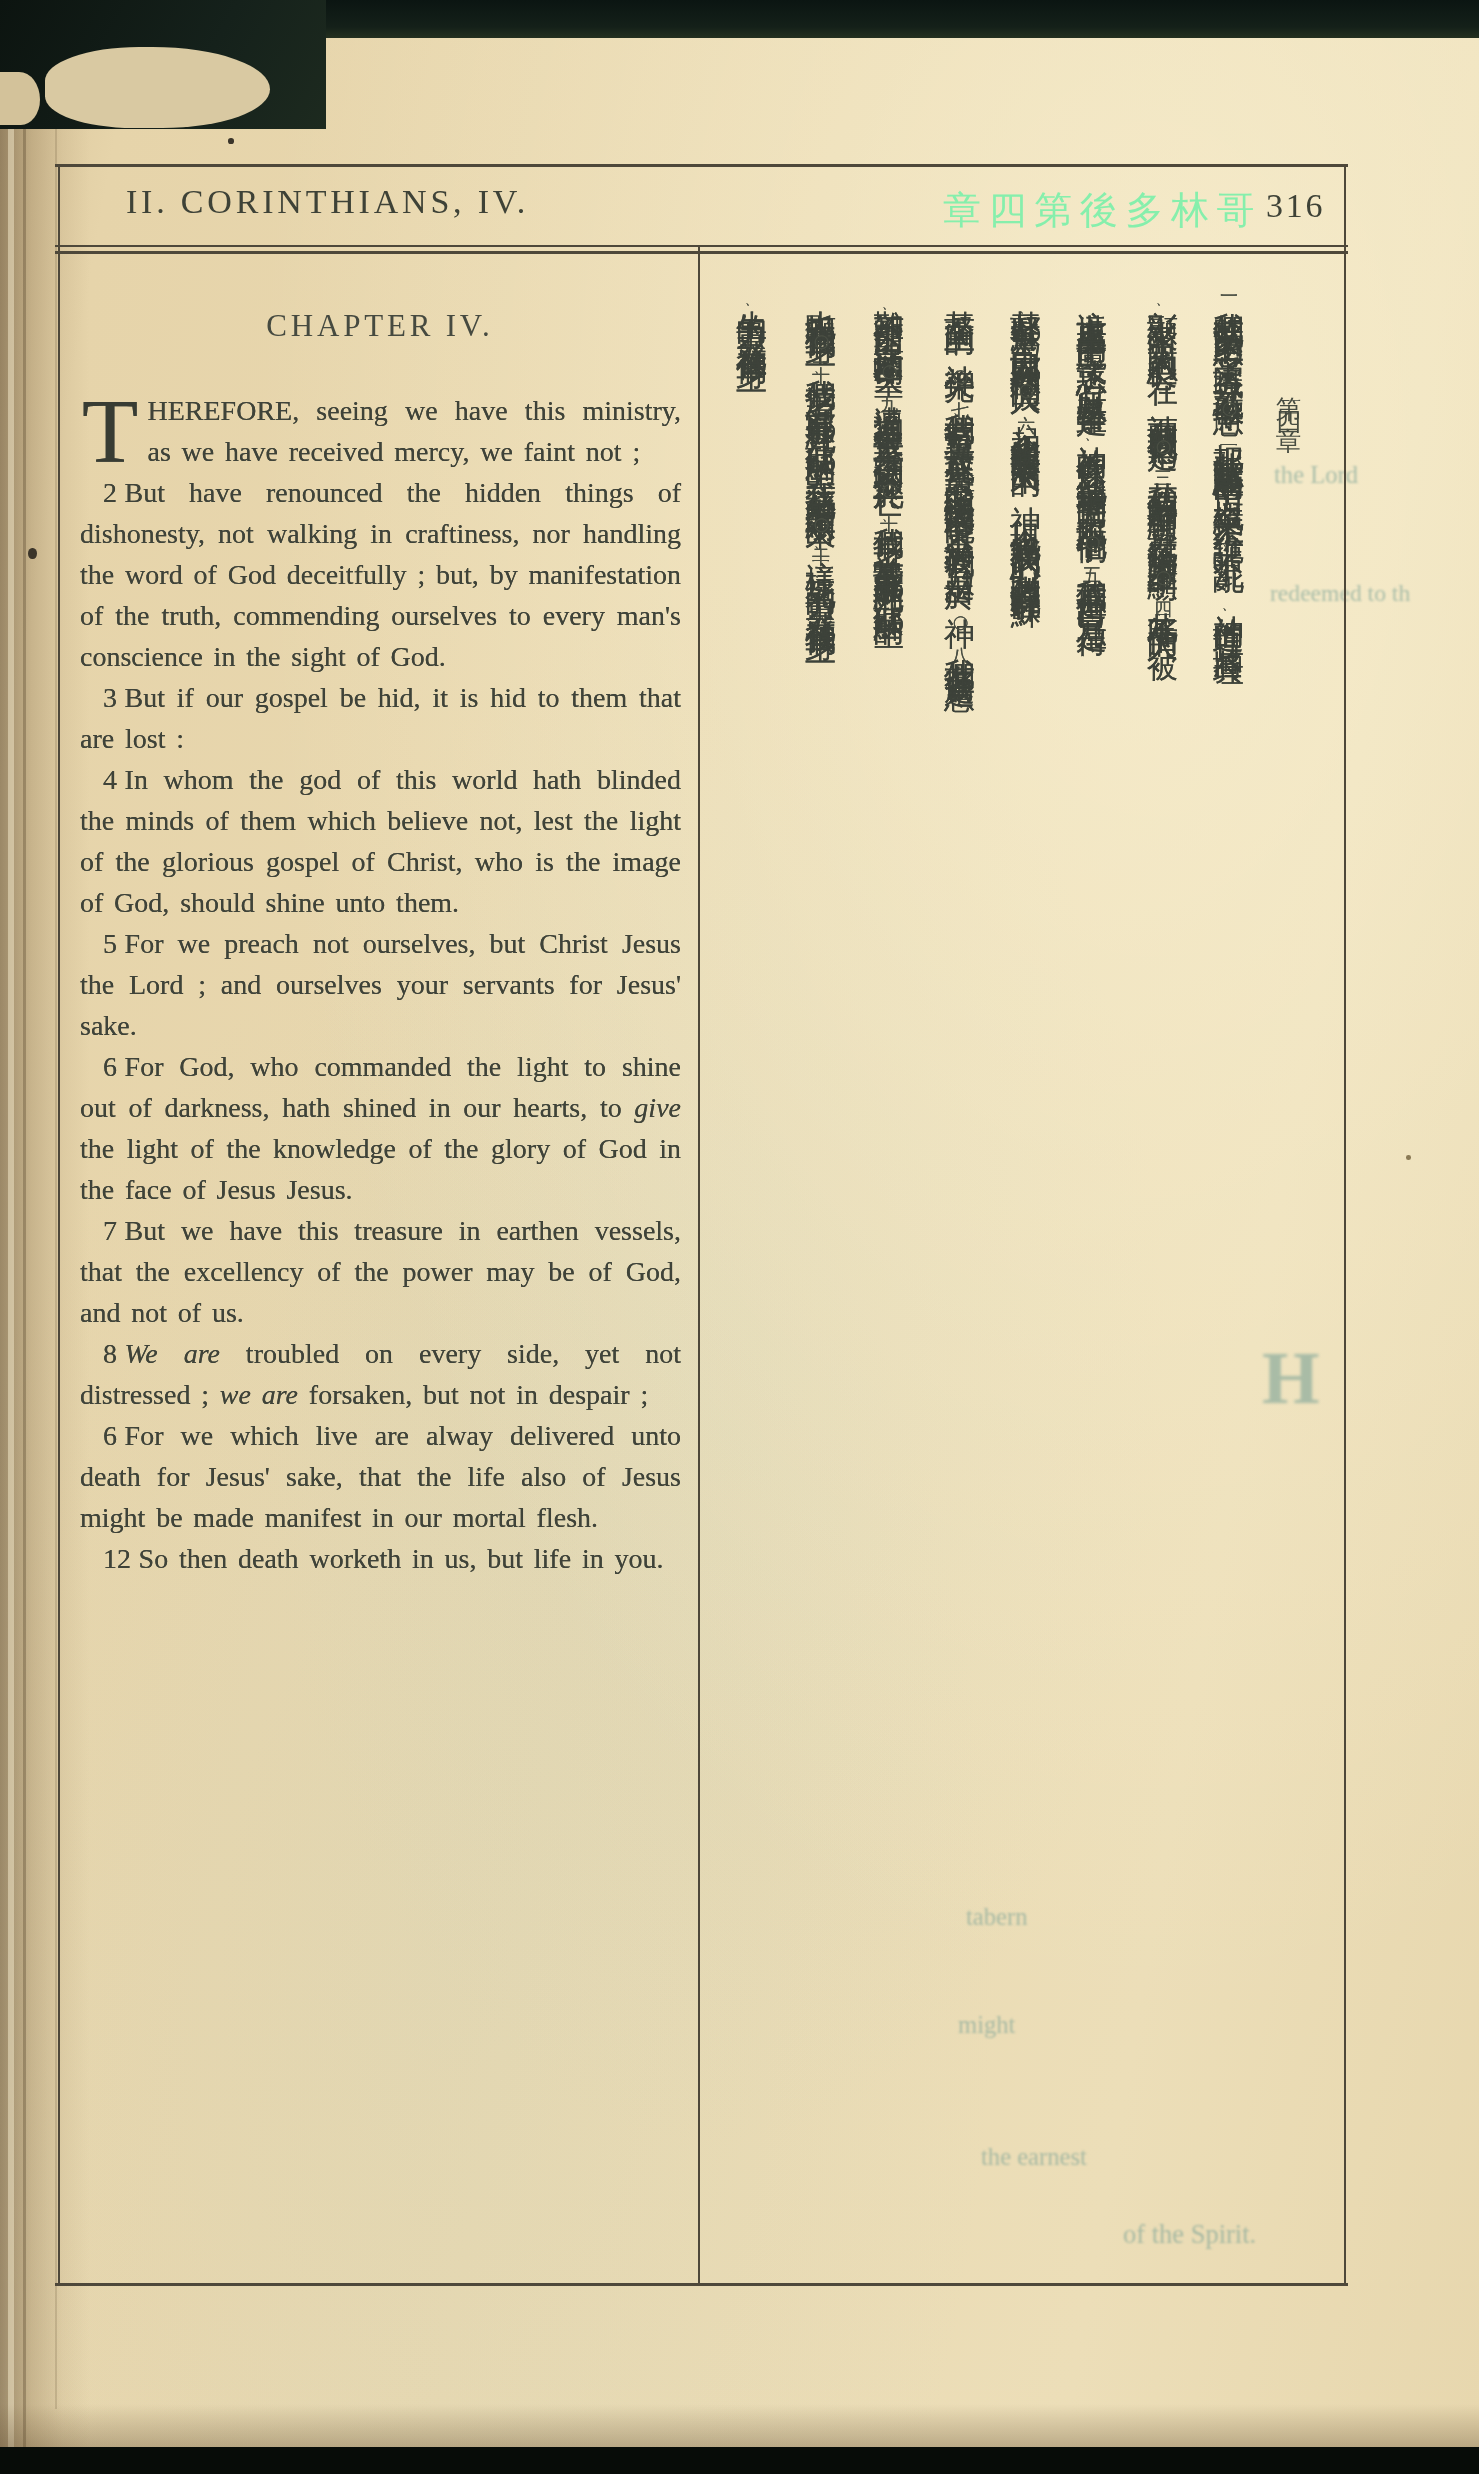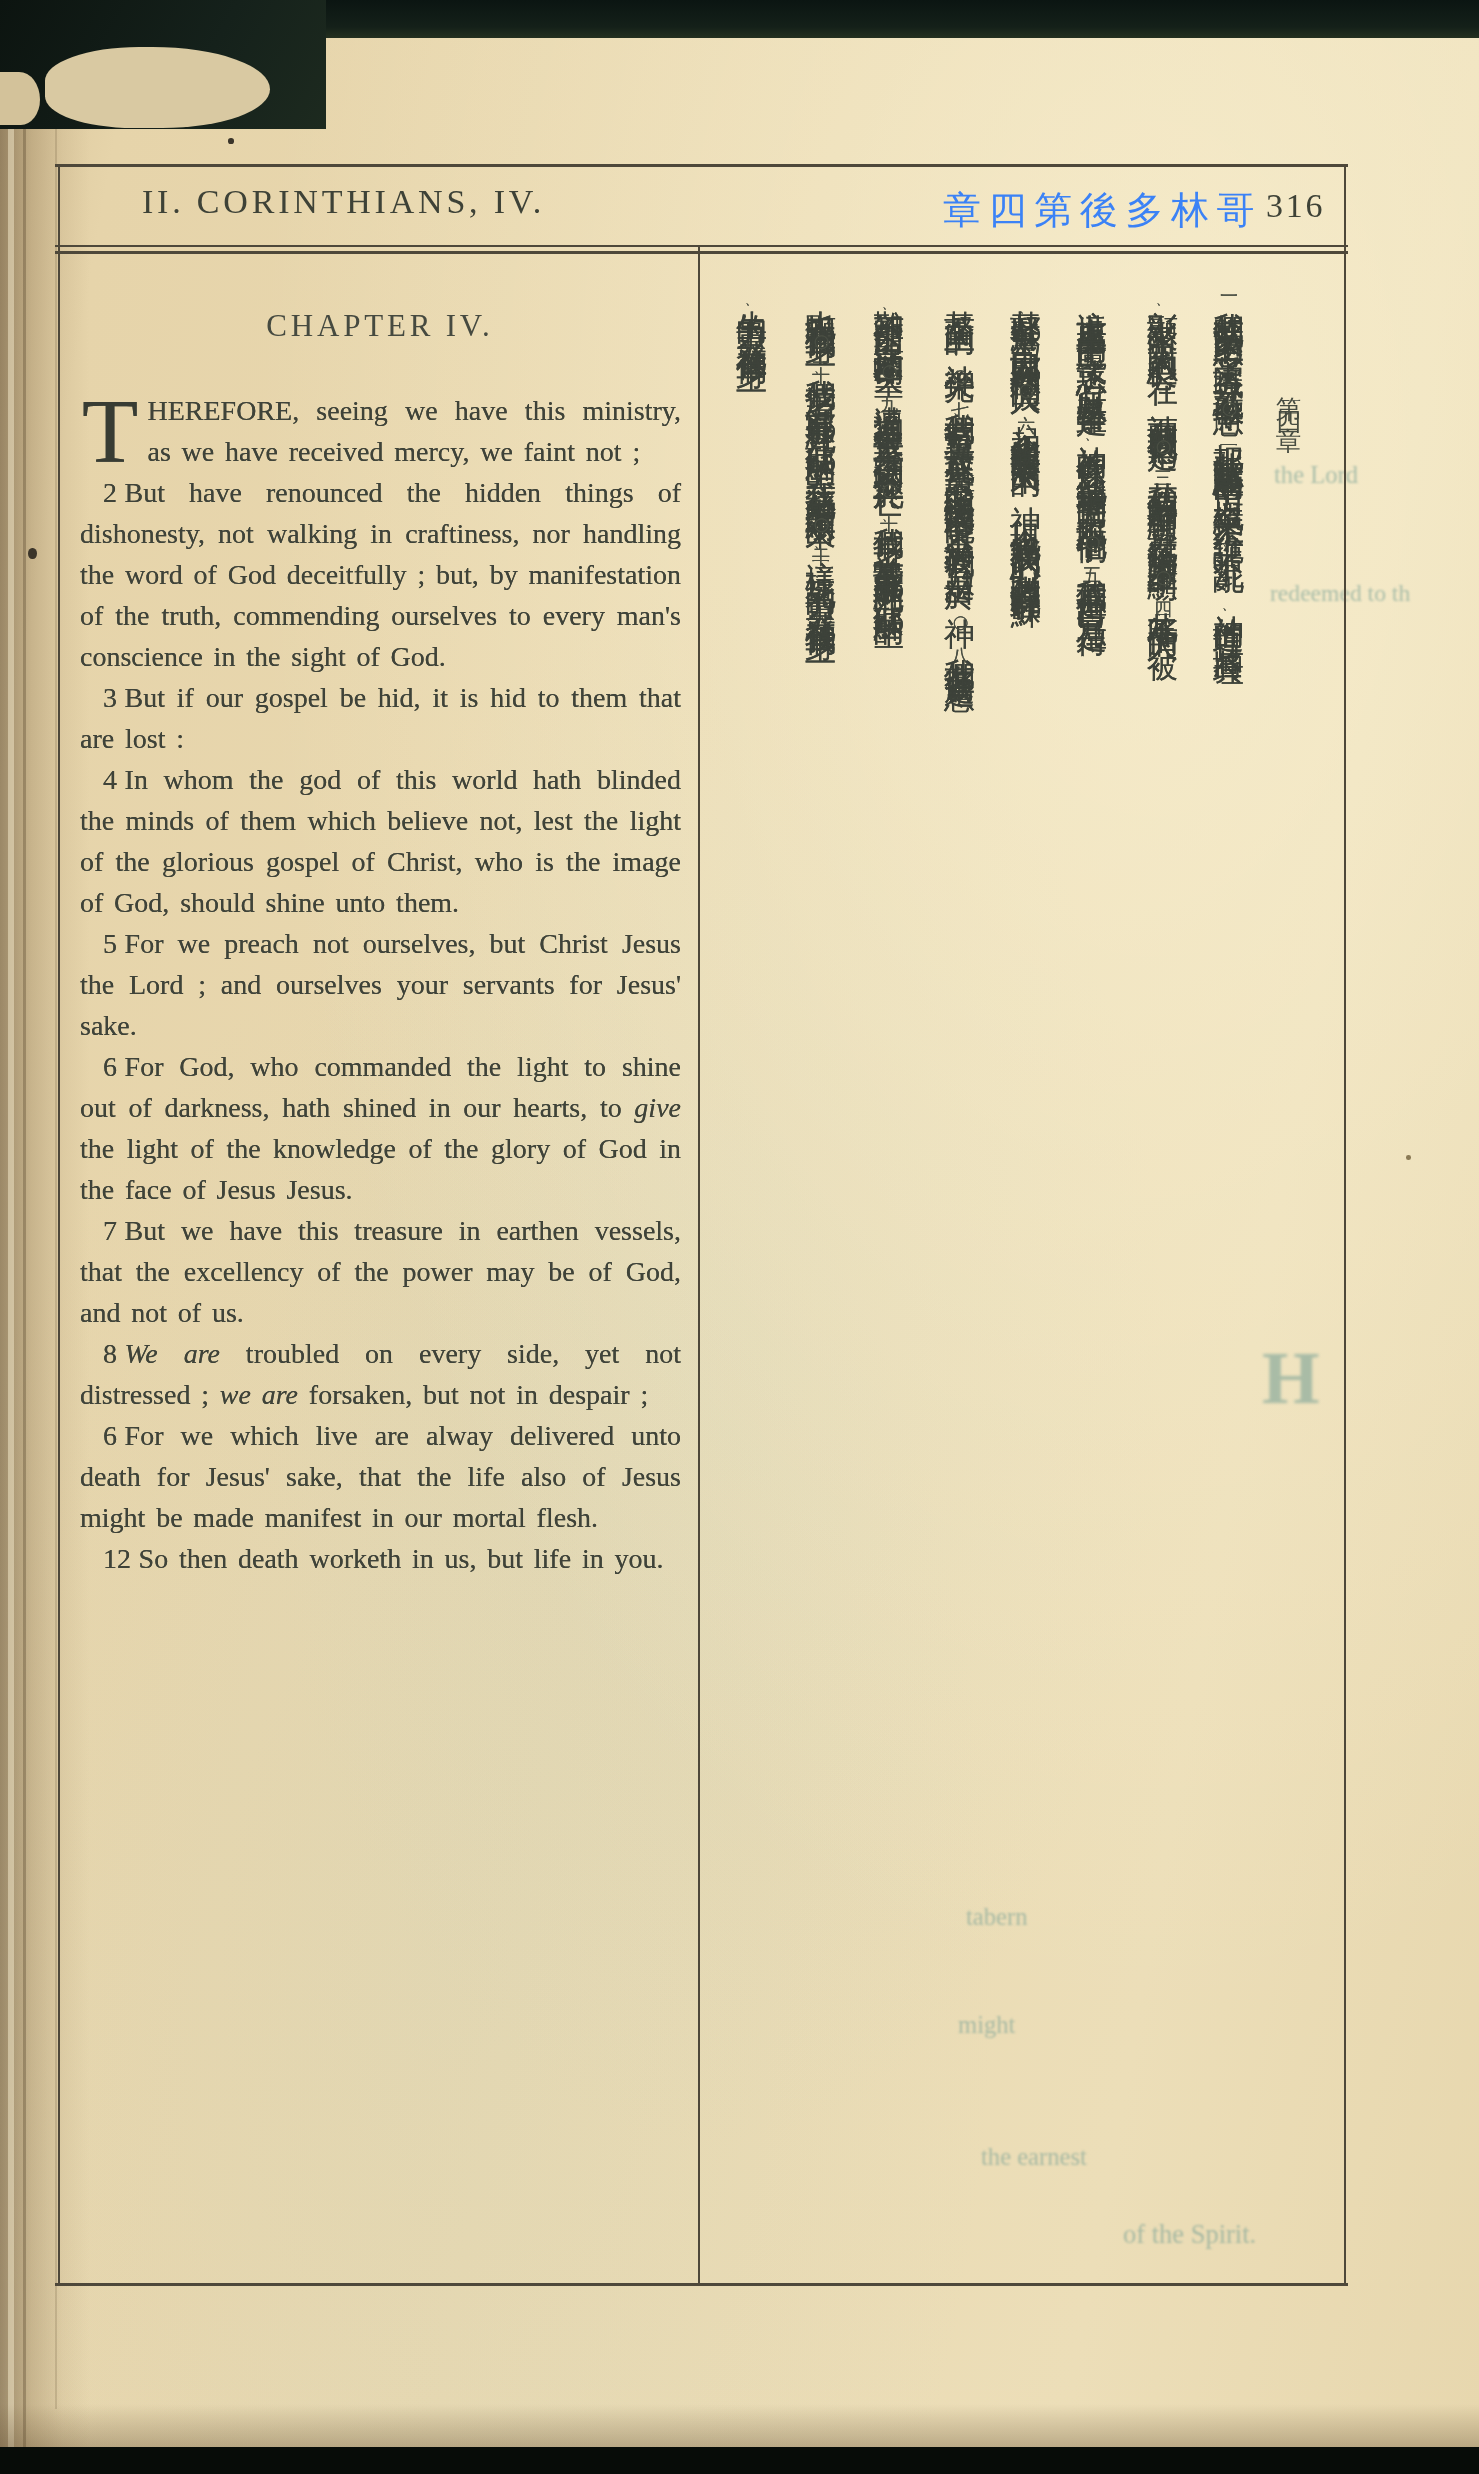--- a/index.html
+++ b/index.html
@@ -33,23 +33,23 @@
   .rule-top{left:55px;top:164px;width:1293px;height:2.8px;}
   .rule-head-a{left:55px;top:245px;width:1293px;height:1.9px;}
   .rule-head-b{left:55px;top:251px;width:1293px;height:2.8px;}
   .rule-bottom{left:55px;top:2283px;width:1293px;height:2.8px;}
   .border-left{left:58px;top:164px;width:1.9px;height:2121px;}
   .border-right{left:1344px;top:164px;width:1.9px;height:2121px;}
   .divider{left:698px;top:247px;width:1.9px;height:2039px;}
 
   
   .hdr-en{position:absolute;left:126px;top:183px;font-size:34px;letter-spacing:3.8px;
-    color:#3e4237;white-space:nowrap;margin-left:16px;}
+    color:#3e4237;white-space:nowrap;}
   .hdr-cn{position:absolute;left:943px;top:185px;font-size:38px;letter-spacing:7.6px;
-    color:#3b82f6;white-space:nowrap;font-family:"DejaVu Sans","Liberation Serif",serif;}
+    color:#86efac;white-space:nowrap;font-family:"DejaVu Sans","Liberation Serif",serif;}
   .hdr-num{position:absolute;left:1266px;top:187px;font-size:34px;letter-spacing:2.8px;color:#3e4237;}
 
   
   .chapter{position:absolute;left:80px;top:308px;width:600px;text-align:center;
     font-size:31px;letter-spacing:3.8px;color:#464a40;}
   .verses{position:absolute;left:80px;top:390px;width:601px;
     font-size:28px;line-height:41px;color:#3f4339;text-align:justify;word-spacing:3.8px;
     text-shadow:0 0 0.5px #4a4e43;}
   .verses p{margin:0;text-indent:23px;}
   .verses p.v1{text-indent:0;}

